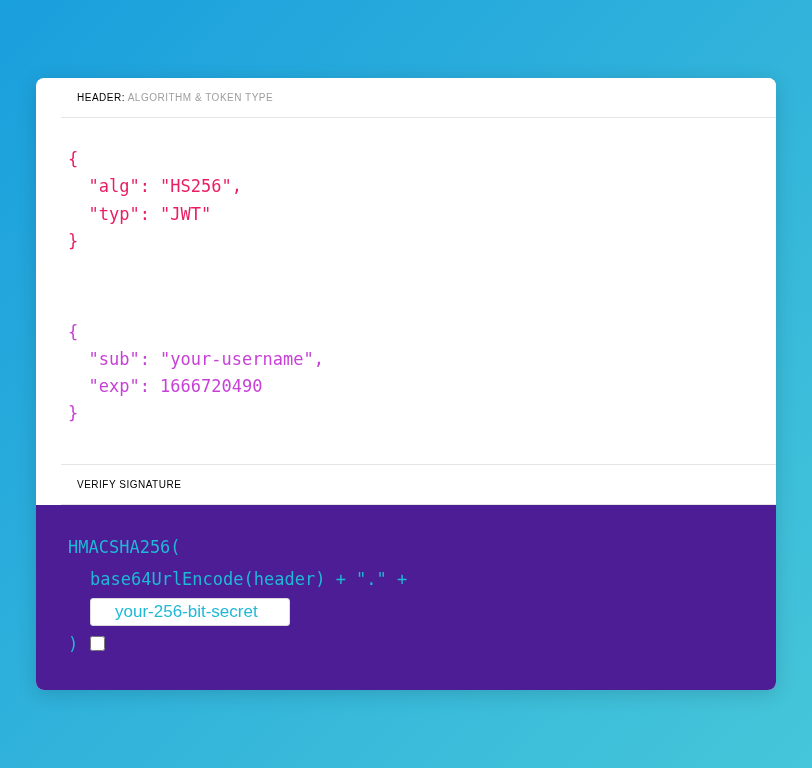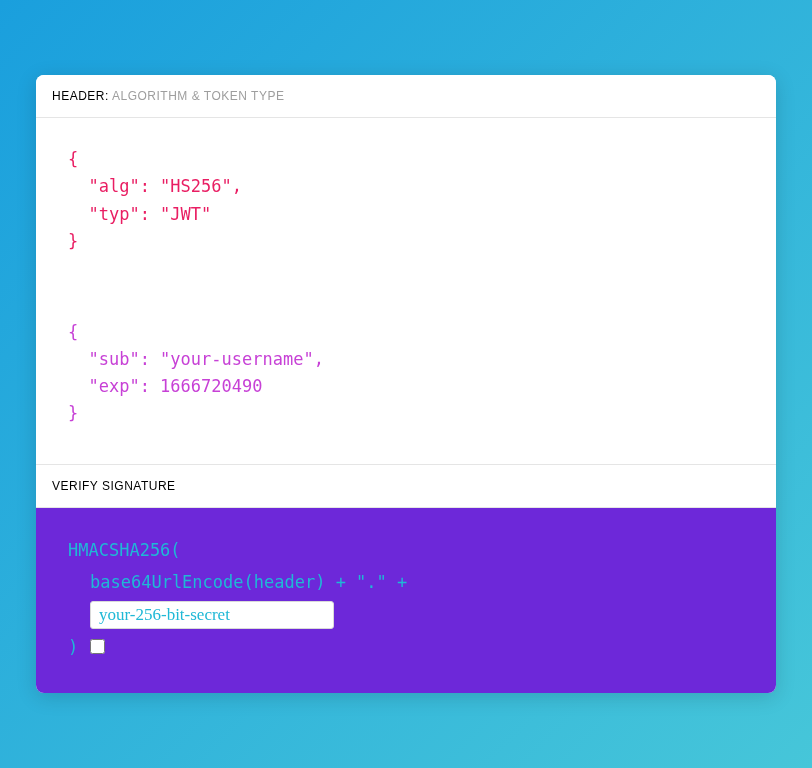--- a/index.html
+++ b/index.html
@@ -18,25 +18,26 @@
     }
     .card {
       width: 740px;
       background: #fff;
       border-radius: 8px;
       box-shadow: 0 4px 20px rgba(0,0,0,0.15);
       overflow: hidden;
     }
     .section-title {
       padding: 14px 16px;
-      font-size: 12px;
+      font-size: 10px;
       letter-spacing: 0.5px;
       border-bottom: 1px solid #e5e5e5;
       background: #fff;
       color: #000;
+      margin-left: 25px;
     }
     .section-title .sub {
       color: #9e9e9e;
     }
     .section-border-top {
       border-top: 1px solid #e5e5e5;
     }
     .code-block {
       padding: 28px 32px 36px 32px;
       font-family: "SF Mono", "Monaco", "Menlo", "Consolas", monospace;
@@ -50,36 +51,36 @@
     }
     .code-payload {
       color: #c741d6;
     }
     .signature-block {
       padding: 26px 32px 30px 32px;
       font-family: "SF Mono", "Monaco", "Menlo", "Consolas", monospace;
       font-size: 17px;
       line-height: 1.9;
       color: #1fb8d6;
-      background: #6d28d9;
+      background: #4c1d95;
     }
     .sig-line {
       display: block;
     }
     .indent1 {
       padding-left: 22px;
     }
     .secret-input {
-      font-family: Liberation Serif, serif;
+      font-family: Liberation Sans, sans-serif;
       font-size: inherit;
       color: #1fb8d6;
       border: 1px solid #d9d9d9;
       border-radius: 3px;
-      padding: 3px 8px;
-      width: 244px;
+      padding: 3px 24px;
+      width: 200px;
       background: #fff;
       margin-left: 22px;
     }
     .last-line {
       display: flex;
       align-items: center;
       gap: 8px;
     }
     .checkbox {
       width: 15px;

